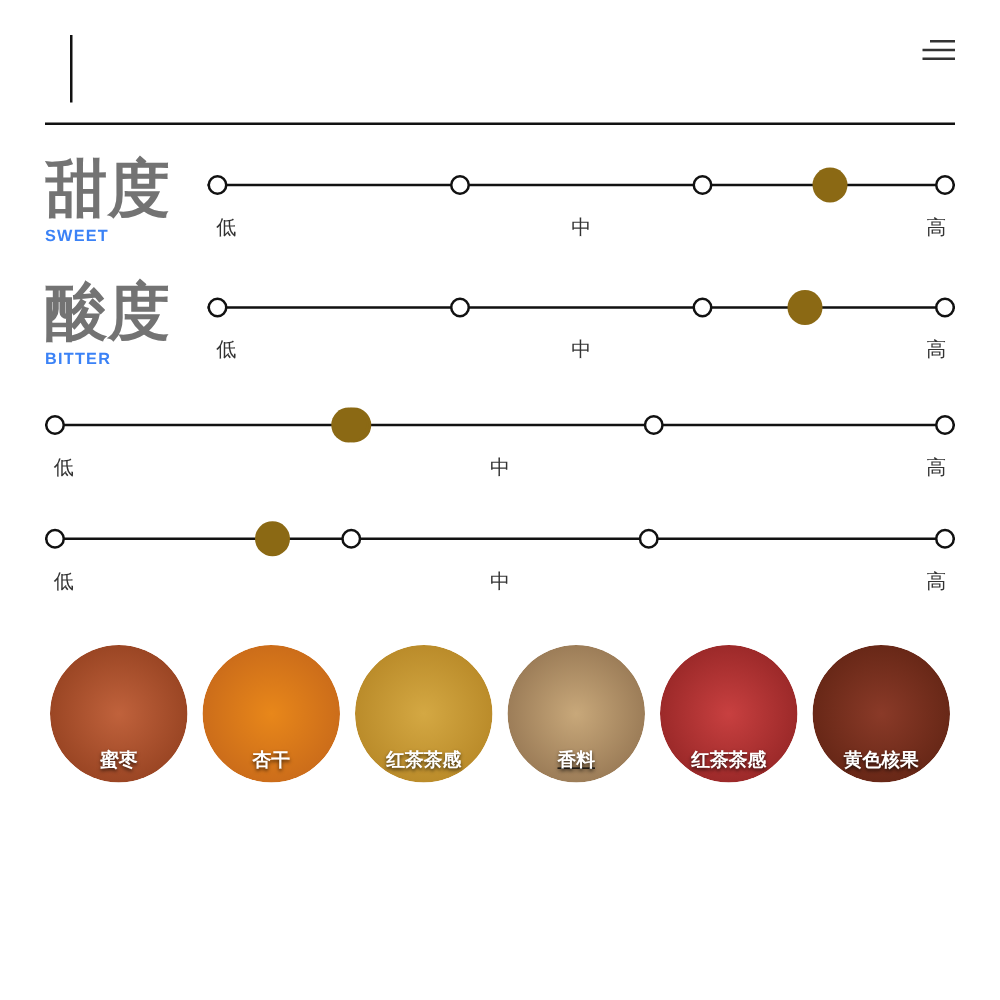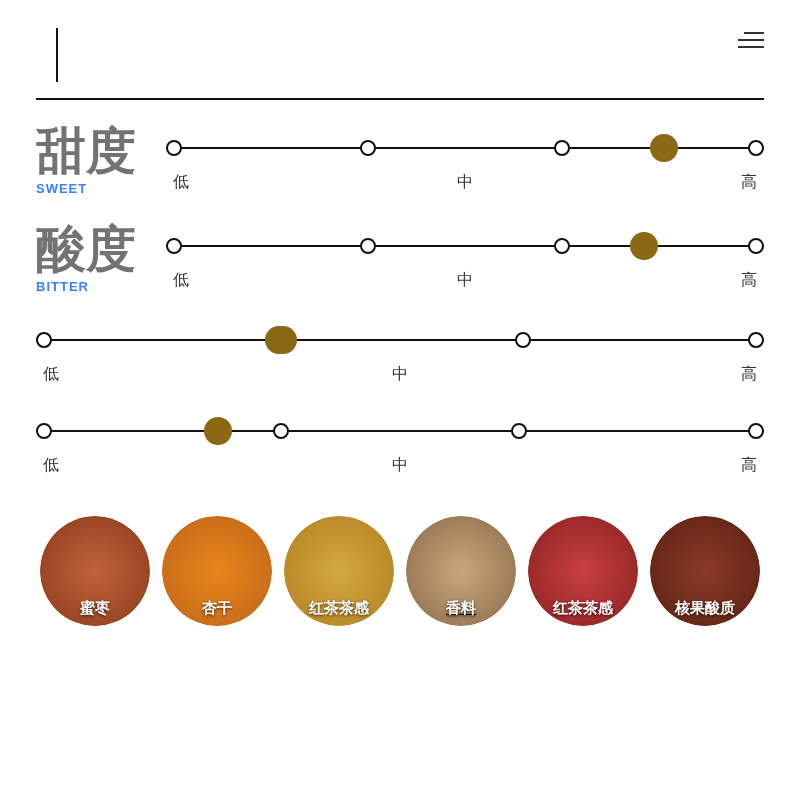--- a/index.html
+++ b/index.html
@@ -321,16 +321,16 @@
       <span class="flavor-img-label">香料</span>
     </div>
   </div>
     <div class="flavor-img-item">
     <div class="flavor-img-circle bg-heguosuan">
       <span class="flavor-img-label">红茶茶感</span>
     </div>
   </div>
     <div class="flavor-img-item">
     <div class="flavor-img-circle bg-hongcha">
-      <span class="flavor-img-label">核果酸质</span>
+      <span class="flavor-img-label">黄色核果</span>
     </div>
   </div>
   </div>
 
 </body></html>

